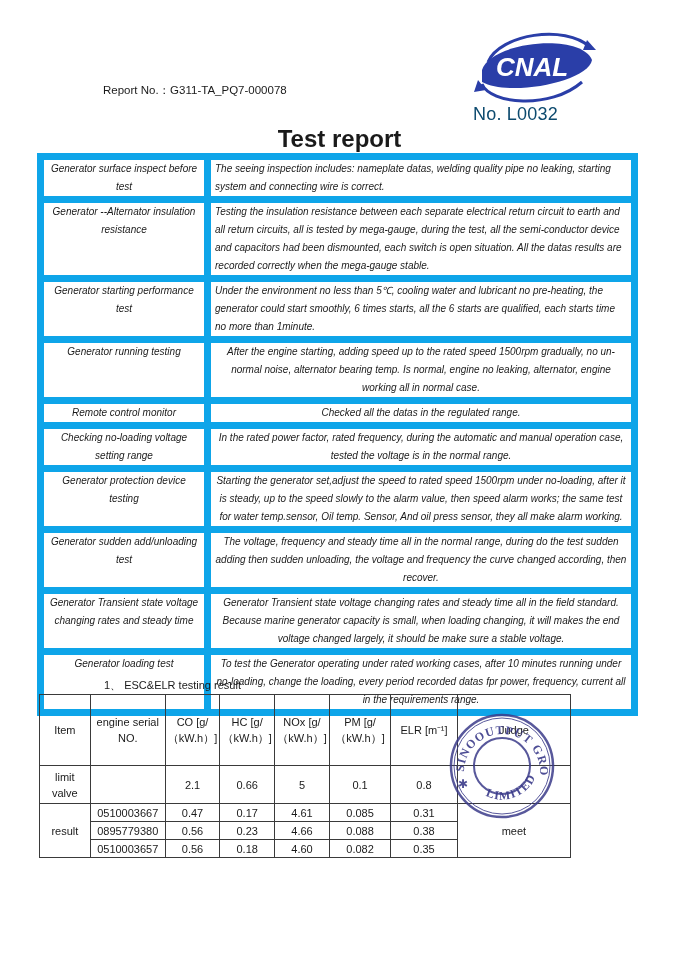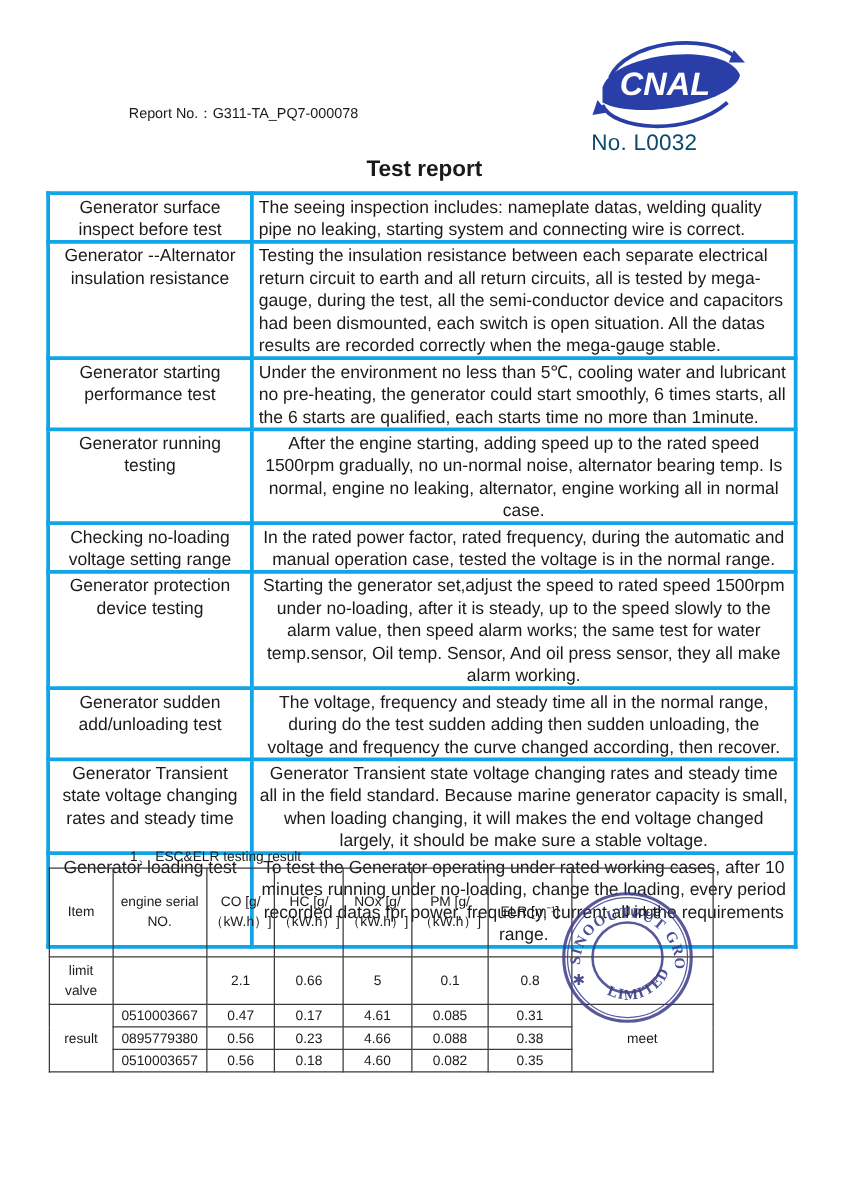--- a/index.html
+++ b/index.html
@@ -12,27 +12,27 @@
     }
     .logo {
       position: absolute; left: 470px; top: 22px; width: 130px; height: 105px;
     }
     .logo-no {
       position: absolute; left: 473px; top: 104px; font-size: 18px; color: #0c4a6e;
       letter-spacing: 0.2px;
     }
     .title {
       position: absolute; left: 0; width: 679px; top: 125px; text-align: center;
-      font-size: 18px; font-weight: bold;
+      font-size: 24px; font-weight: bold;
     }
     table { border-collapse: collapse; position: absolute; }
     .main-table { left: 37px; top: 153px; width: 601px; }
     .main-table td {
-      border: 3px solid #0ea5e9; font-size: 14px; line-height: 18px;
-      padding: 0 4px; vertical-align: middle;
+      border: 7px solid #0ea5e9; font-size: 10px; line-height: 18px;
+      padding: 0 4px; vertical-align: middle; font-style: italic;
     }
     .main-table td.item { width: 152px; text-align: center; vertical-align: top; }
     .main-table td.desc { text-align: left; }
     .main-table td.desc.center { text-align: center; }
     .section-heading {
       position: absolute; left: 104px; top: 678px; font-size: 11px;
     }
     .esc-table { left: 39px; top: 694px; width: 532px; }
     .esc-table td {
       border: 1px solid #3a3a3a; font-size: 11px; line-height: 16px;
@@ -75,20 +75,24 @@
     <td class="item">Generator --Alternator insulation resistance</td>
     <td class="desc">Testing the insulation resistance between each separate electrical return circuit to earth and all return circuits, all is tested by mega-gauge, during the test, all the semi-conductor device and capacitors had been dismounted, each switch is open situation. All the datas results are recorded correctly when the mega-gauge stable.</td>
   </tr>
   <tr>
     <td class="item">Generator starting performance test</td>
     <td class="desc">Under the environment no less than 5℃, cooling water and lubricant no pre-heating, the generator could start smoothly, 6 times starts, all the 6 starts are qualified, each starts time no more than 1minute.</td>
   </tr>
   <tr>
     <td class="item">Generator running testing</td>
     <td class="desc center">After the engine starting, adding speed up to the rated speed 1500rpm gradually, no un-normal noise, alternator bearing temp. Is normal, engine no leaking, alternator, engine working all in normal case.</td>
+  </tr>
+  <tr>
+    <td class="item">Remote control monitor</td>
+    <td class="desc center">Checked all the datas in the regulated range.</td>
   </tr>
   <tr>
     <td class="item">Checking no-loading voltage setting range</td>
     <td class="desc center">In the rated power factor, rated frequency, during the automatic and manual operation case, tested the voltage is in the normal range.</td>
   </tr>
   <tr>
     <td class="item">Generator protection device testing</td>
     <td class="desc center">Starting the generator set,adjust the speed to rated speed 1500rpm under no-loading, after it is steady, up to the speed slowly to the alarm value, then speed alarm works; the same test for water temp.sensor,   Oil temp. Sensor, And oil press sensor, they all make alarm working.</td>
   </tr>
   <tr>

